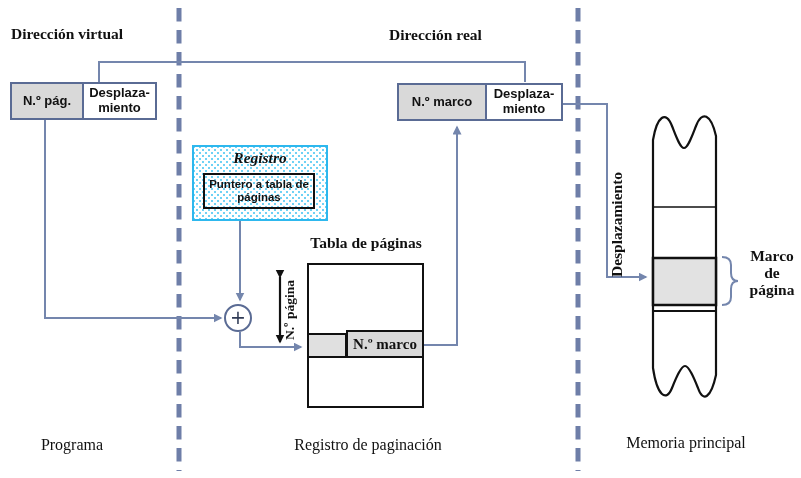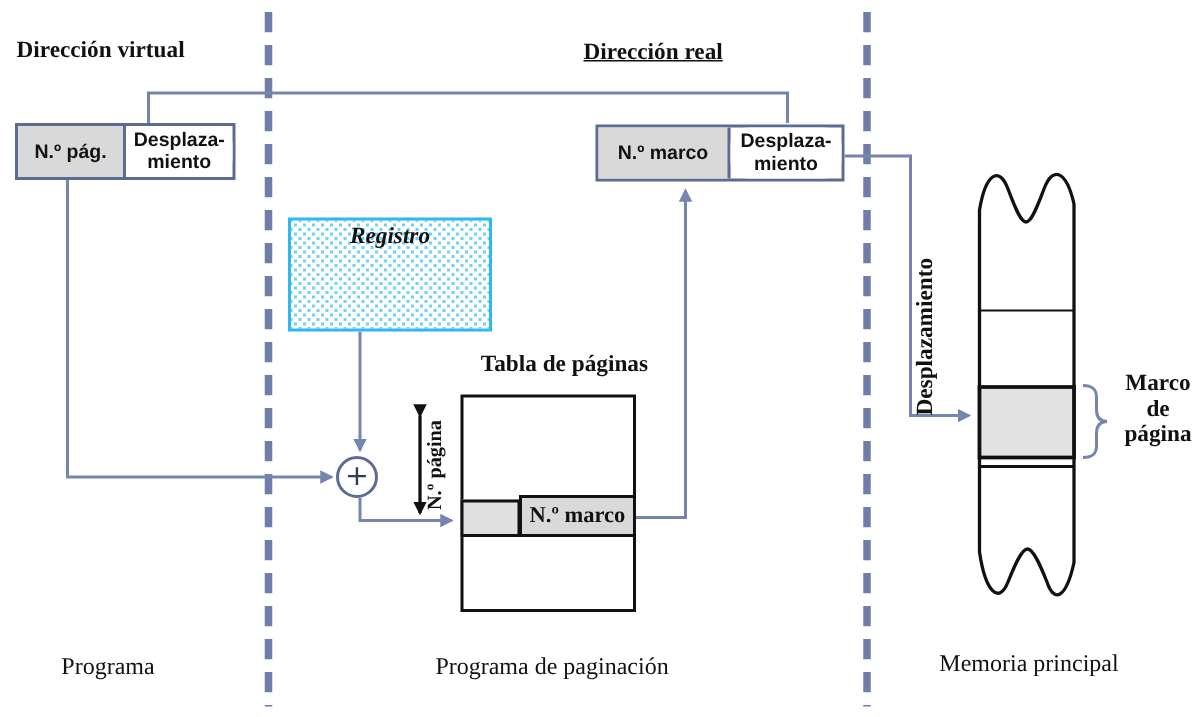--- a/index.html
+++ b/index.html
@@ -10,21 +10,21 @@
   .stage svg{position:absolute;left:0;top:0;}
   .hdr{position:absolute;font-weight:bold;font-size:15.5px;white-space:nowrap;}
   .seclabel{position:absolute;font-weight:normal;font-size:16px;text-align:center;}
   
   .addr{position:absolute;display:flex;box-sizing:border-box;border:2px solid #5a6b94;background:#fff;}
   .addr .cell{
     box-sizing:border-box;display:flex;align-items:center;justify-content:center;text-align:center;
     font-family:"Liberation Sans","DejaVu Sans",sans-serif;font-weight:bold;font-size:13px;line-height:1.15;
   }
   .addr .gray{background:#d9d9d9;border-right:2px solid #5a6b94;}
-  .addr .white{background:#fff;flex:1;border-radius:12px;}
+  .addr .white{background:#fff;flex:1;}
   
   .registro{
     position:absolute;left:192px;top:145px;width:136px;height:76px;box-sizing:border-box;
     border:2.5px solid #2eb8ee;background-color:#fff;
     background-image:radial-gradient(#6fd2f5 1px, rgba(0,0,0,0) 1.3px),radial-gradient(#6fd2f5 1px, rgba(0,0,0,0) 1.3px);
     background-size:6px 6px;background-position:0 0,3px 3px;
   }
   .registro .rtitle{font-weight:bold;font-size:15.5px;text-align:center;margin-top:2px;font-style:italic;}
   .registro .pointer{
     position:absolute;left:9px;top:26px;width:112px;height:36px;box-sizing:border-box;border:2px solid #111;
@@ -86,45 +86,46 @@
              C666,403 657,395 653,368 Z" fill="#ffffff" stroke="#111" stroke-width="2.2"></path>
     <line x1="653" y1="207" x2="716" y2="207" stroke="#111" stroke-width="1.4"></line>
     <rect x="653" y="258" width="63" height="47" fill="#e2e2e2" stroke="#111" stroke-width="2.5"></rect>
     <line x1="653" y1="311" x2="716" y2="311" stroke="#111" stroke-width="2"></line>
 
     <path d="M722,257 C729,257 731,260 731,265 L731,273 C731,278 733,281 738,281
              C733,281 731,284 731,289 L731,297 C731,302 729,305 722,305" fill="none" stroke="#7486ad" stroke-width="2"></path>
   </svg>
 
   <div class="hdr" style="left:11px;top:25px;">Dirección virtual</div>
-  <div class="hdr" style="left:389px;top:26px;text-decoration:underline;">Dirección real</div>
+  <div class="hdr" style="left:389px;top:26px;">Dirección real</div>
 
   <div class="addr" style="left:10px;top:82px;width:147px;height:38px;">
     <div class="cell gray" style="width:72px;">N.º pág.</div>
     <div class="cell white" style="width:71px;">Desplaza- miento</div>
   </div>
 
   <div class="addr" style="left:397px;top:83px;width:166px;height:38px;">
     <div class="cell gray" style="width:88px;">N.º marco</div>
     <div class="cell white" style="width:74px;">Desplaza- miento</div>
   </div>
 
   <div class="registro">
     <div class="rtitle">Registro</div>
+    <div class="pointer">Puntero a tabla de páginas</div>
   </div>
 
-  <div class="hdr" style="left:300px;top:234px;width:132px;text-align:right;">Tabla de páginas</div>
+  <div class="hdr" style="left:300px;top:234px;width:132px;text-align:center;">Tabla de páginas</div>
   <div class="ptable"></div>
   <div class="prow1"></div>
   <div class="prow2">N.º marco</div>
 
   <div class="adder">+</div>
 
   <div class="vert npagina">N.º página</div>
   <div class="vert desp">Desplazamiento</div>
 
   <div class="marco-label">Marco de página</div>
 
   <div class="seclabel" style="left:26px;top:436px;width:92px;">Programa</div>
-  <div class="seclabel" style="left:261px;top:436px;width:214px;">Programa de paginación</div>
+  <div class="seclabel" style="left:261px;top:436px;width:214px;">Registro de paginación</div>
   <div class="seclabel" style="left:608px;top:434px;width:156px;">Memoria principal</div>
 
 </div>
 
 </body></html>

